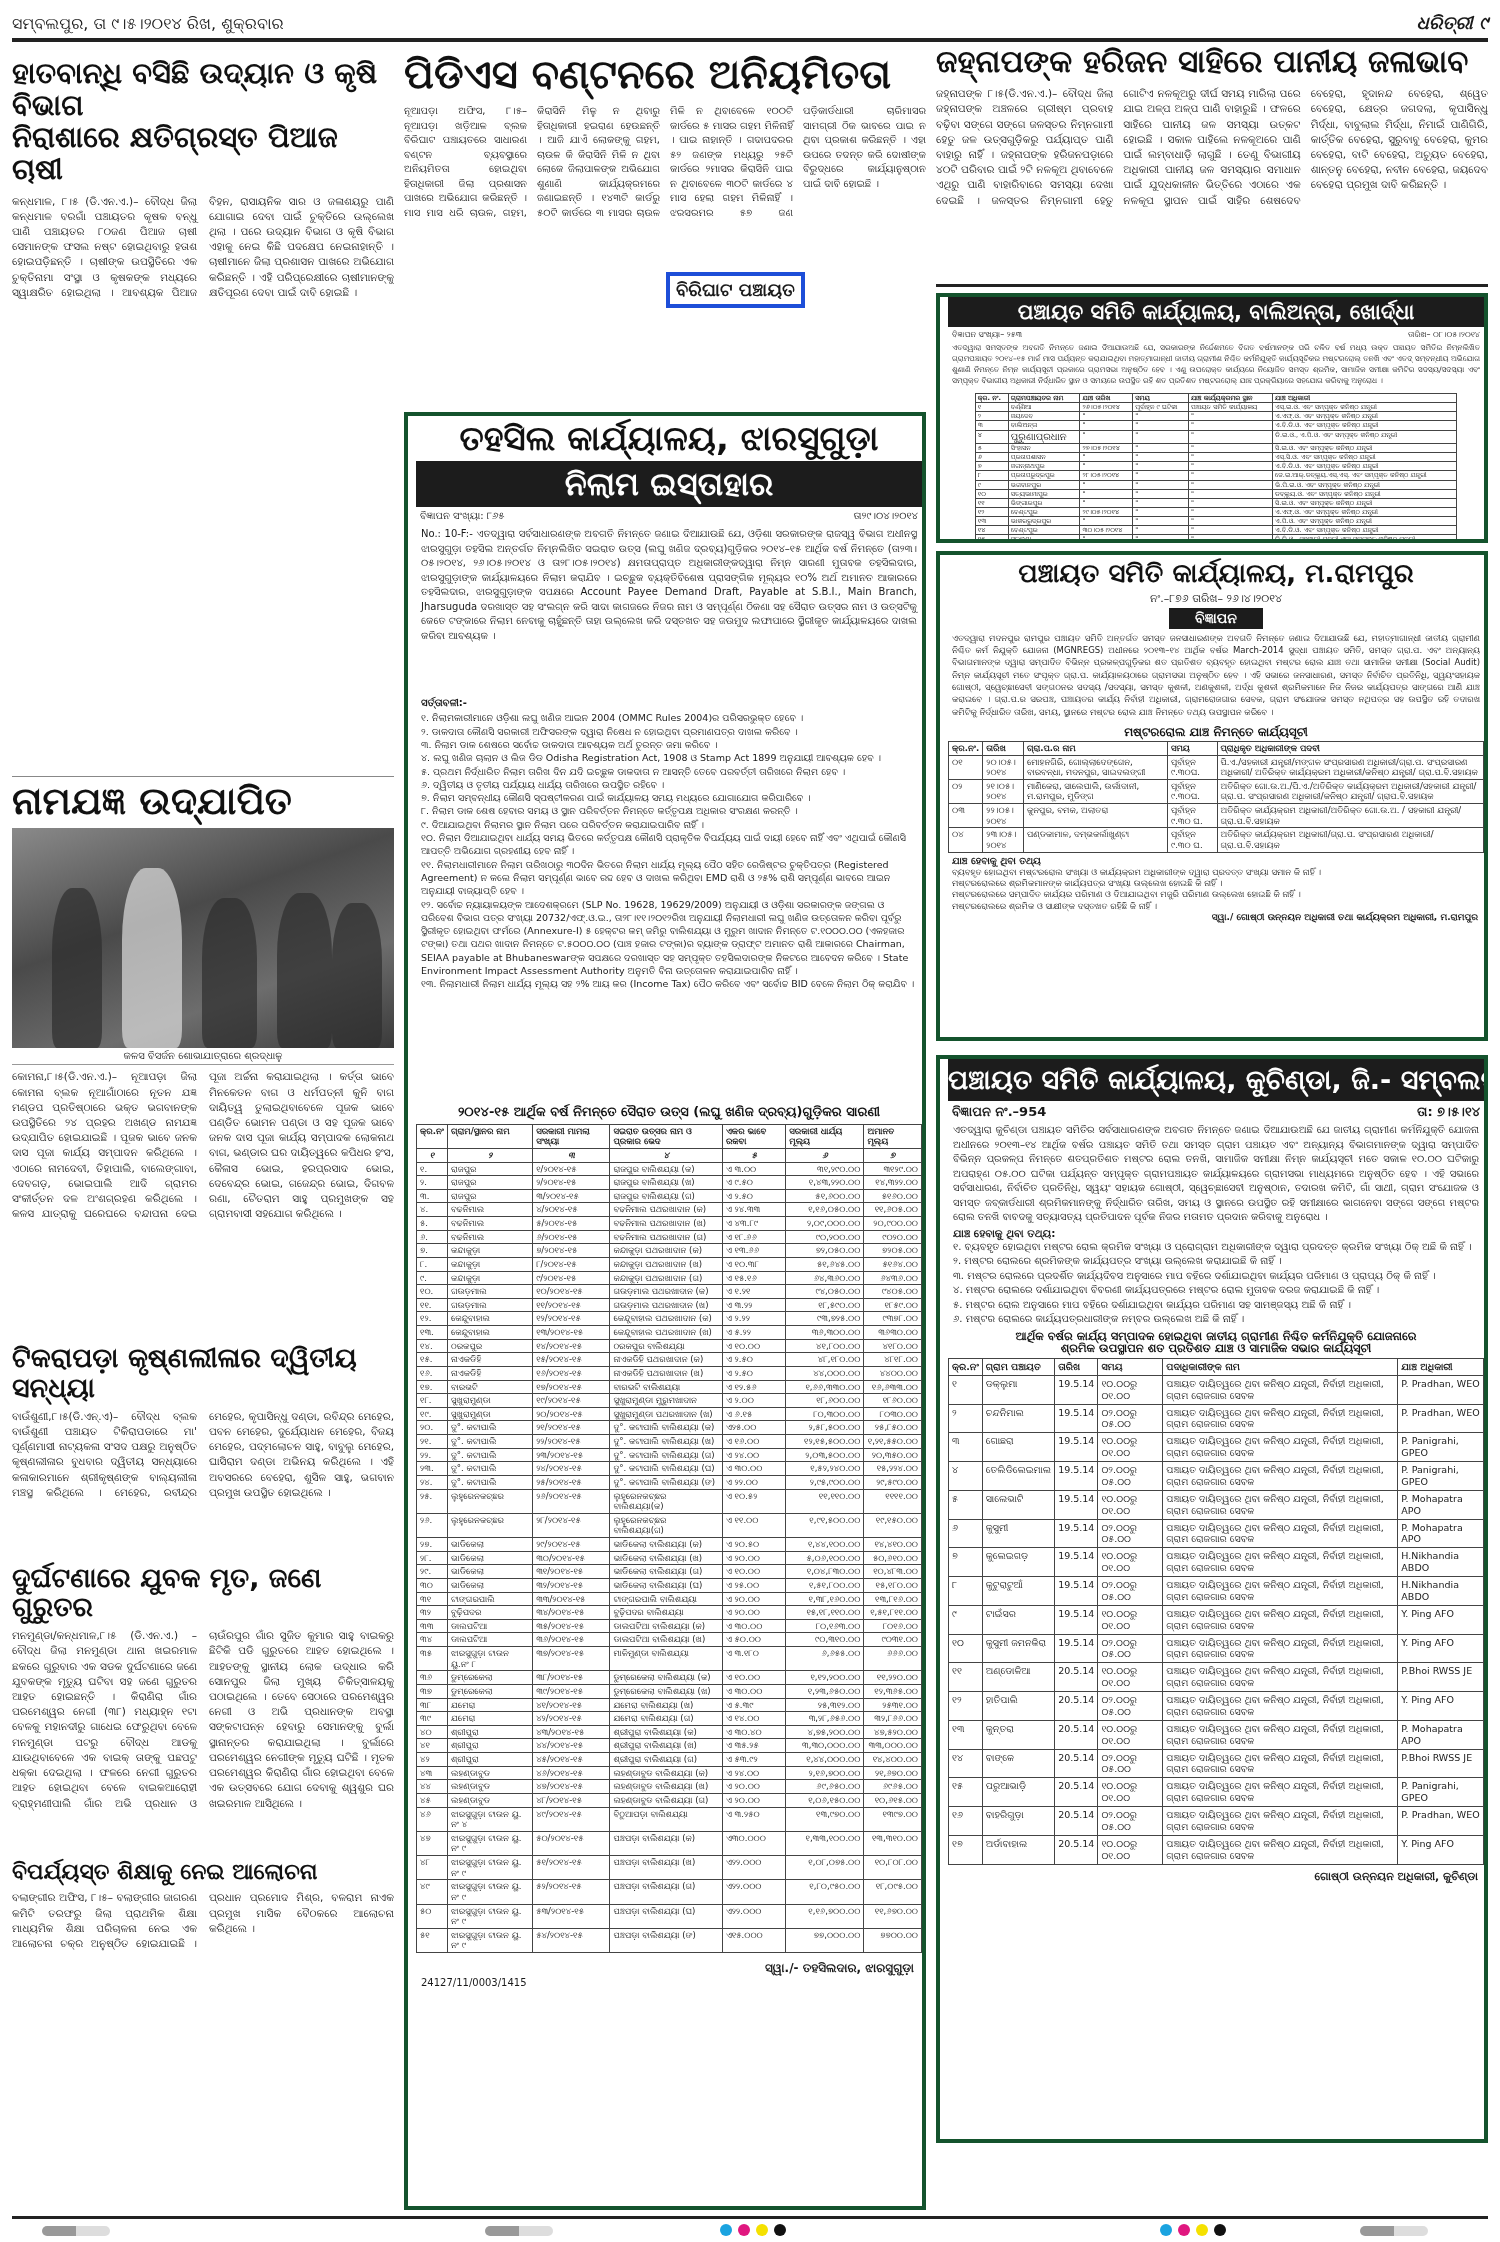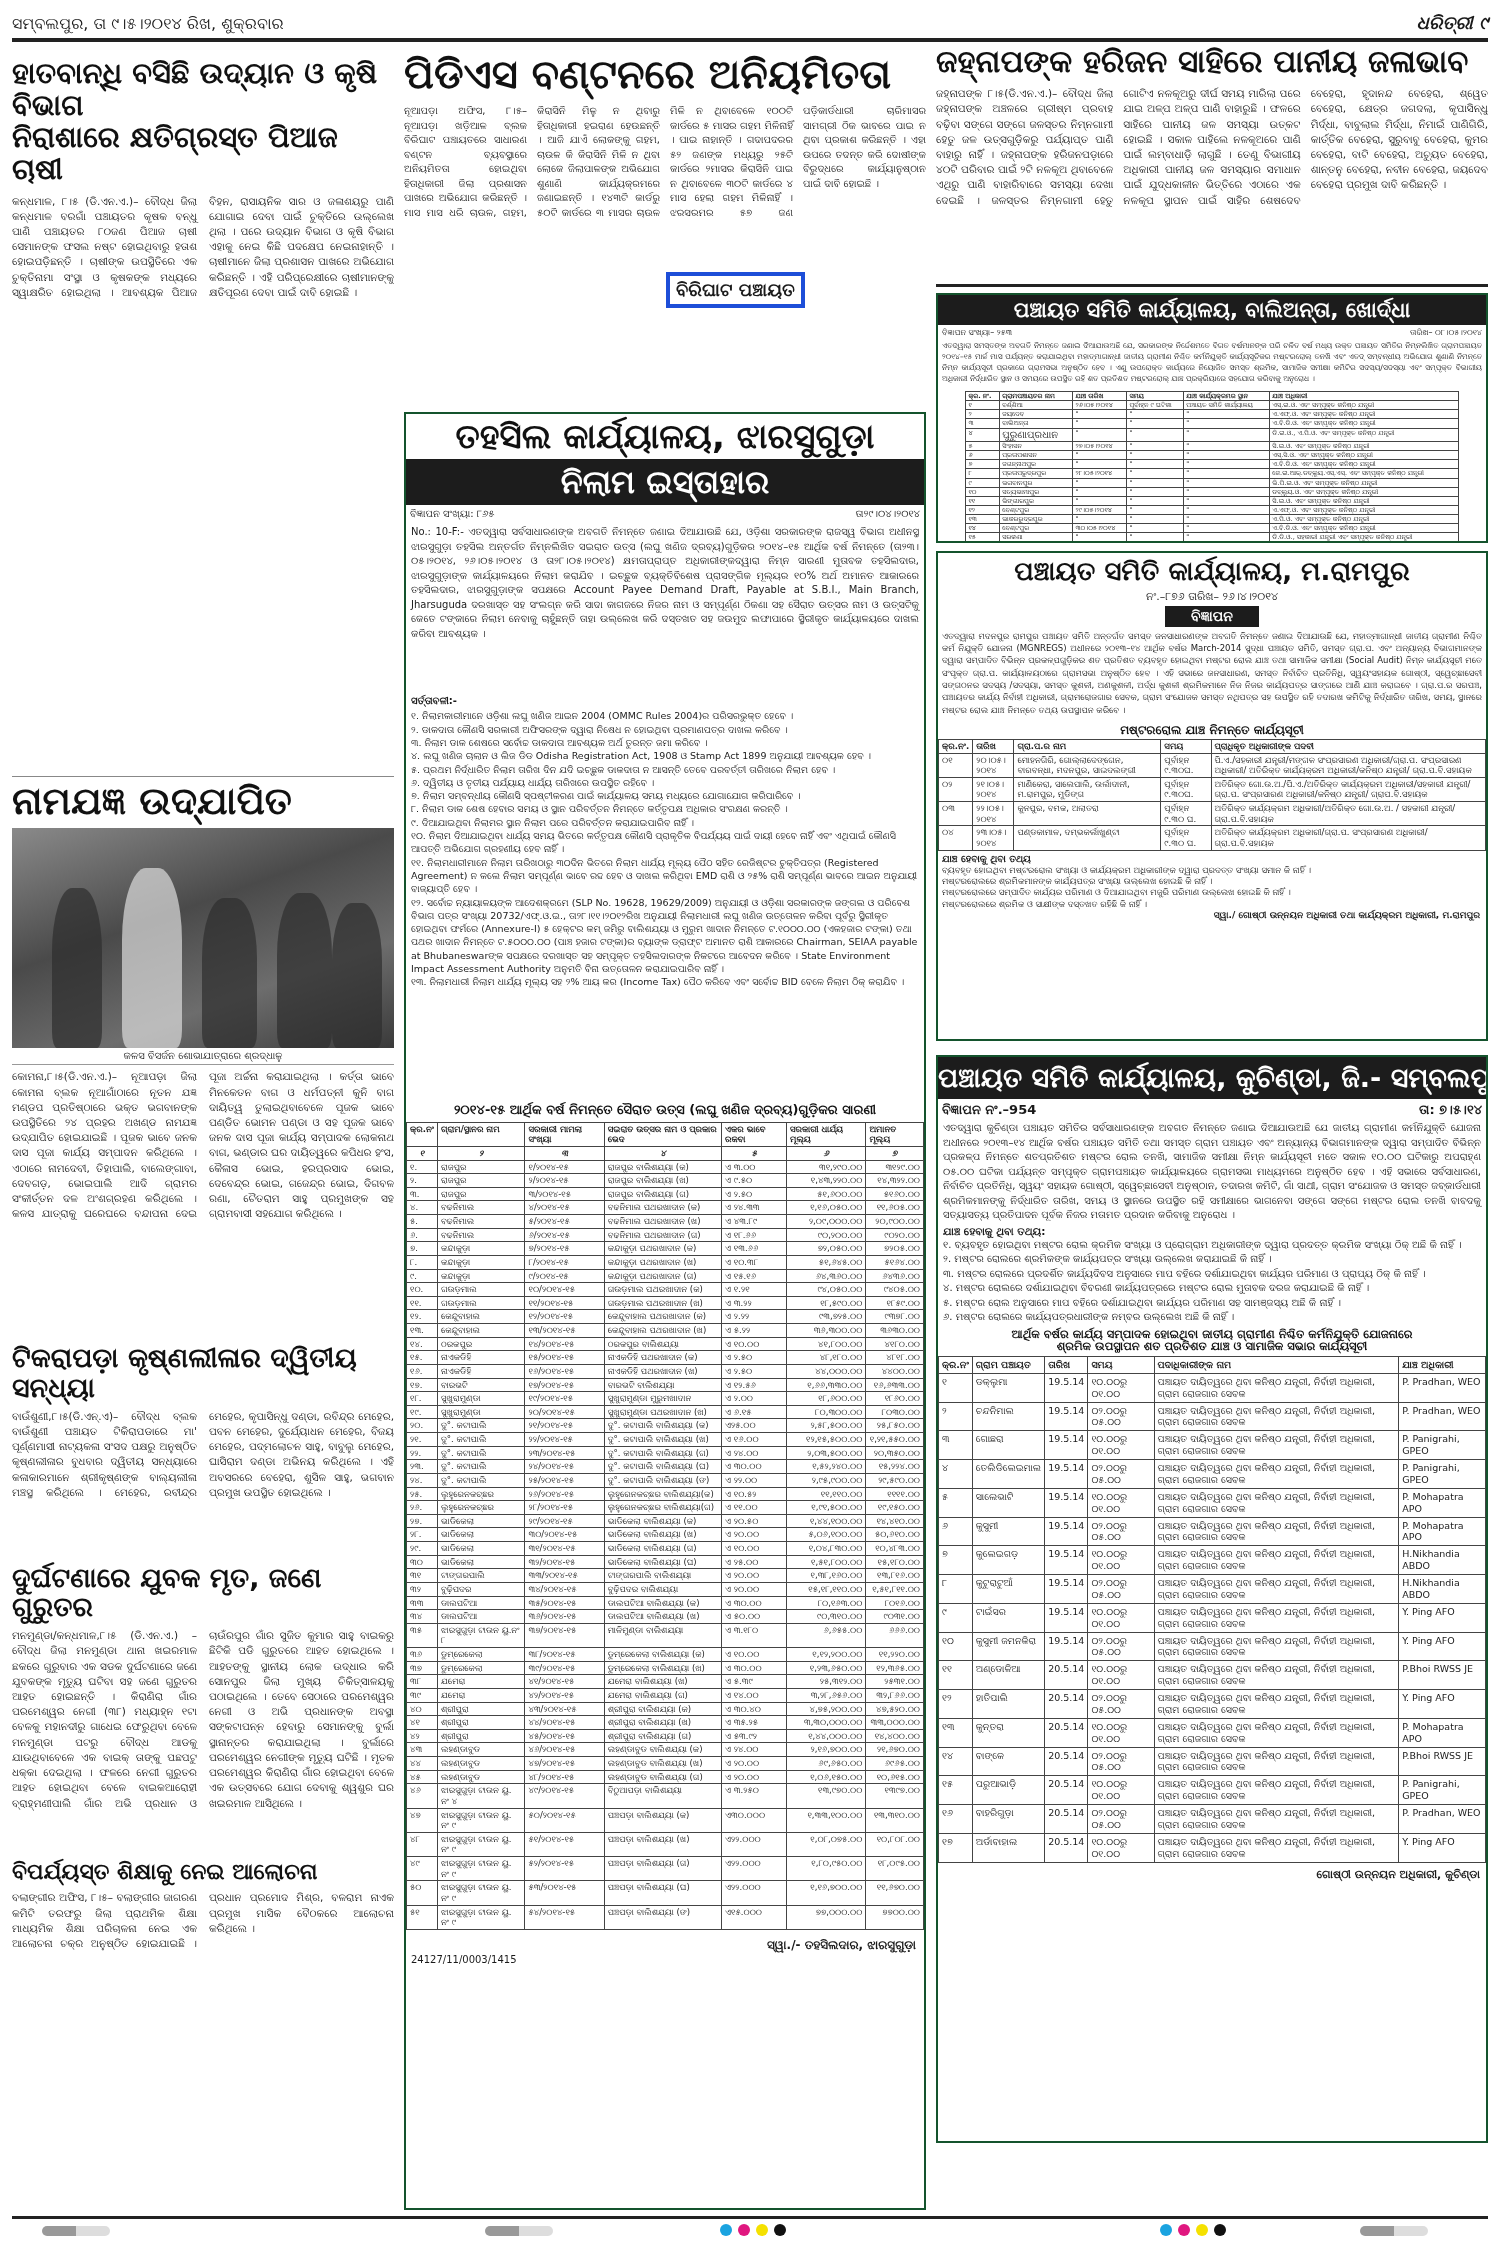--- a/index.html
+++ b/index.html
@@ -7,21 +7,21 @@
   .masthead { position: absolute; left: 12px; top: 8px; width: 1476px; height: 34px; border-bottom: 4px solid #222; display: flex; justify-content: space-between; align-items: center; }
   .masthead .dateline { font-size: 16px; }
   .masthead .pageno { font-size: 18px; font-style: italic; font-weight: bold; }
   .col { position: absolute; }
   .headline { font-weight: bold; line-height: 1.1; color: #111; }
   .body-text { font-size: 10.5px; line-height: 1.45; text-align: justify; }
   .cols2 { column-count: 2; column-gap: 12px; }
   .cols4 { column-count: 4; column-gap: 10px; }
   .cols3 { column-count: 3; column-gap: 10px; }
   .rule { border-top: 1px solid #888; }
-  .box { border: 2px solid #14532d; }
+  .box { border: 4px solid #14532d; padding-left: 8px; }
   .darkband { background: #1c1c1c; color: #fff; text-align: center; font-weight: bold; }
   table { border-collapse: collapse; width: 100%; }
   td, th { border: 1px solid #444; padding: 1px 3px; font-size: 8.5px; line-height: 1.25; vertical-align: top; }
   th { font-weight: bold; text-align: left; }
   .num { text-align: right; }
   .photo { background: linear-gradient(160deg,#8a8a8a,#4a4a4a 40%,#6d6d6d 70%,#3a3a3a); position: relative; overflow: hidden; }
   .photo .fig { position: absolute; border-radius: 40% 40% 10% 10%; background: #2e2e2e; opacity: .7; }
   .caption { font-size: 10px; text-align: center; padding: 2px 0; border-bottom: 1px solid #999; }
   .sidebox { border: 4px solid #1d4ed8; padding: 3px 6px; font-weight: bold; font-size: 18px; display: inline-block; }
   .footerbar { position: absolute; top: 2216px; left: 0; width: 1500px; height: 26px; }

